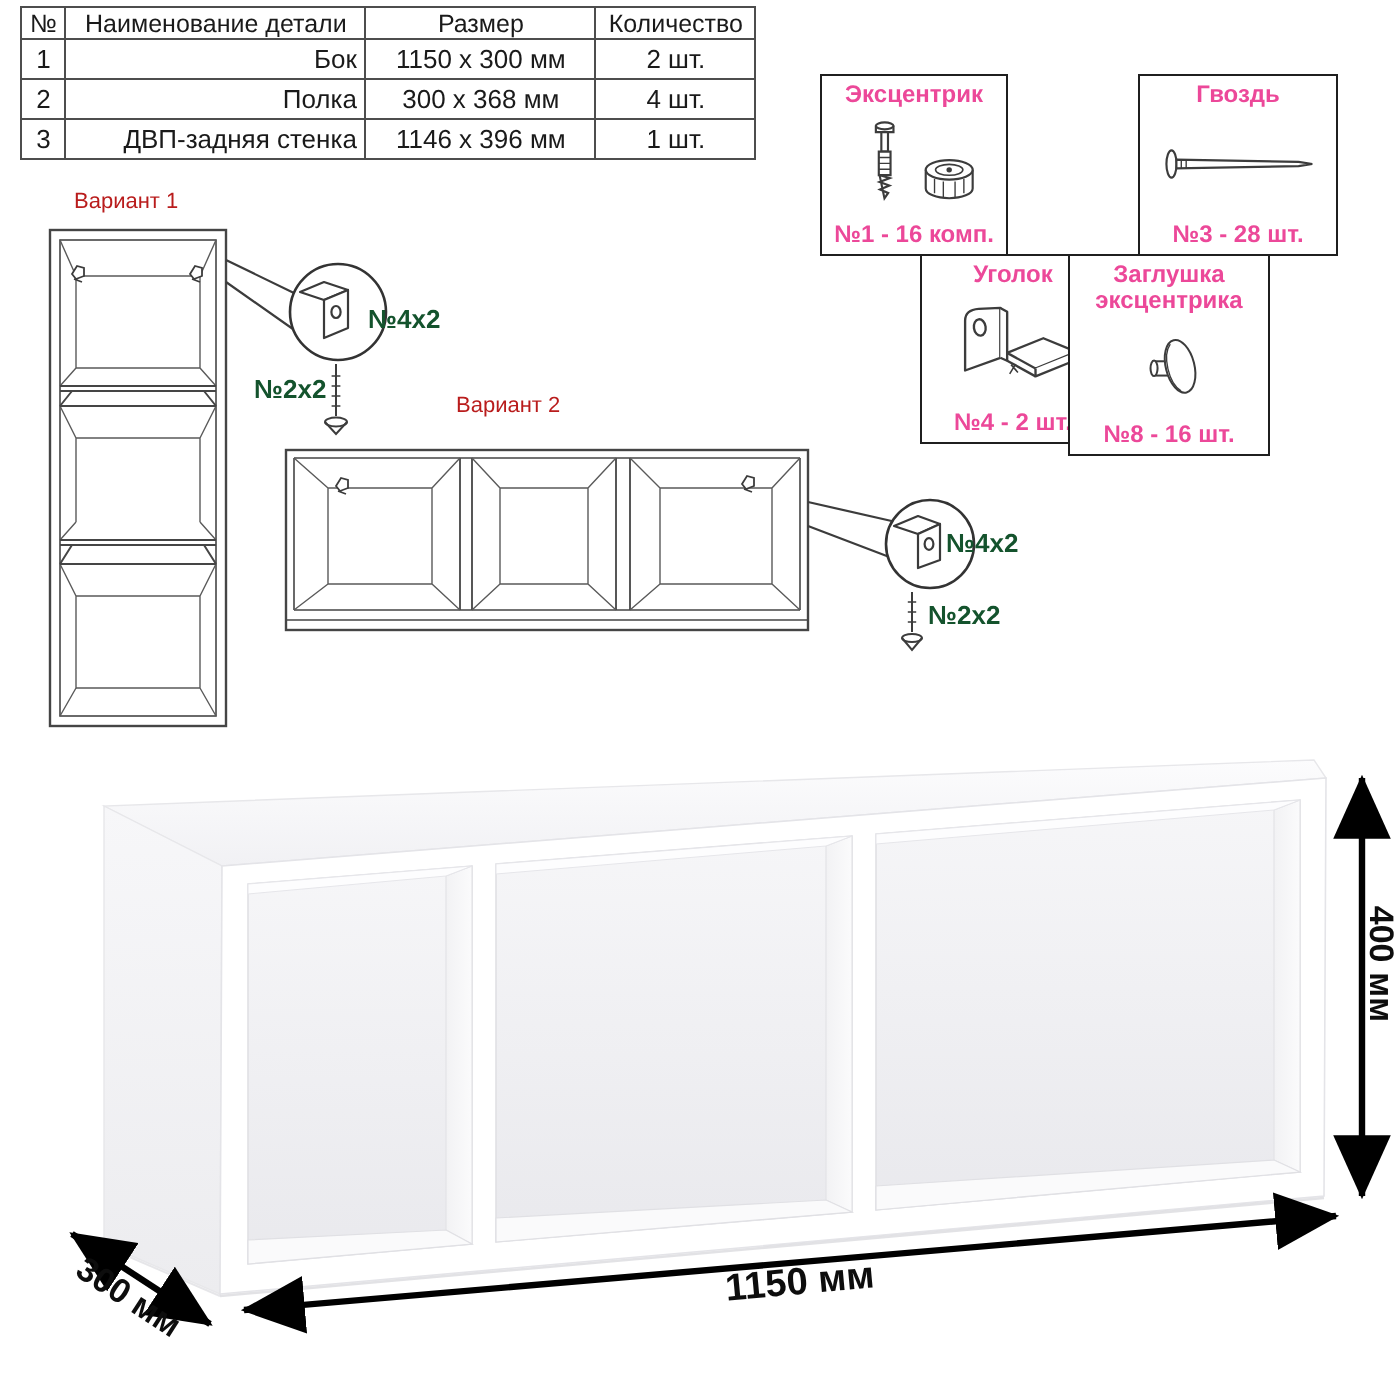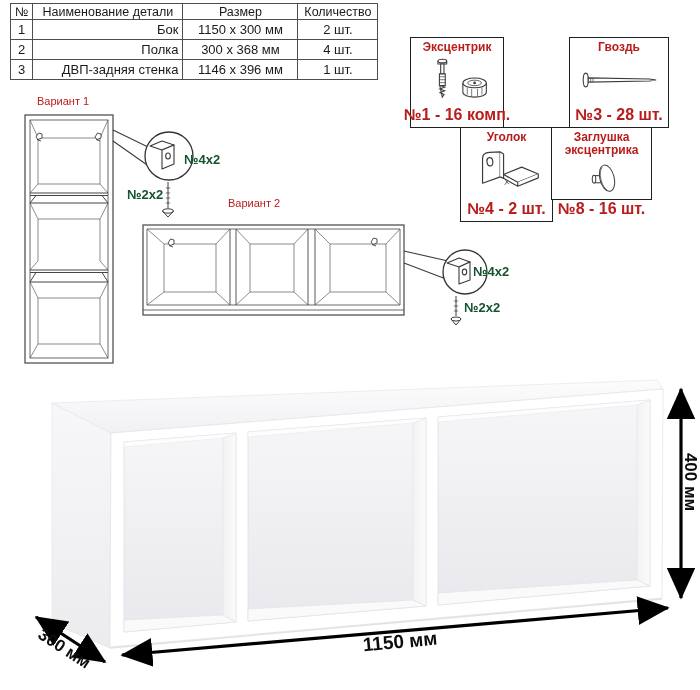--- a/index.html
+++ b/index.html
@@ -10,23 +10,23 @@
   .parts-table{position:absolute;left:10px;top:3px;border-collapse:collapse;table-layout:fixed;
     font-size:13px;color:#1a1a1a;}
   .parts-table td,.parts-table th{border:1px solid #4d4d4d;padding:0 4px;height:19px;
     text-align:center;font-weight:normal;white-space:nowrap;overflow:hidden;background:#fff;}
   .parts-table th{height:15px;font-size:12.5px;}
   .parts-table .name-col{text-align:right;}
 
   
   .hw-cell{position:absolute;background:#fff;border:1.5px solid #1f1f1f;box-sizing:border-box;
     display:flex;flex-direction:column;align-items:center;justify-content:space-between;
-    text-align:center;color:#b91c1c;}
+    text-align:center;color:#ec4899;}
   .hw-title{font-weight:bold;font-size:12px;line-height:1.12;padding-top:3px;}
-  .hw-count{font-weight:bold;font-size:16px;padding-bottom:3px;white-space:nowrap;}
+  .hw-count{font-weight:bold;font-size:12px;padding-bottom:3px;white-space:nowrap;}
   .hw-icon{flex:0 0 auto;}
 
   
   .v-label{position:absolute;font-weight:normal;font-size:11px;color:#b91c1c;white-space:nowrap;}
   .callout-label{position:absolute;font-weight:bold;font-size:13px;color:#14532d;white-space:nowrap;}
 
   .line-art{position:absolute;}
 
   
   .dim{position:absolute;font-weight:bold;color:#0d0d0d;text-align:center;white-space:nowrap;}
@@ -116,21 +116,21 @@
         <ellipse cx="27.5" cy="14.5" rx="3" ry="4.2" transform="rotate(-8 27.5 14.5)"></ellipse>
         <path d="M41.5,27.5 L60,20 L77,27 L56,35.5 Z"></path>
         <path d="M56,35.5 L56,39.5 L77,31 L77,27"></path>
         <path d="M41.5,31.5 L56,39.5" fill="none"></path>
         <path d="M43.5,33.5 l3.5,4 M45.8,33.2 l-3,5" stroke-width="0.8" fill="none"></path>
       </g>
     </svg>
     <div class="hw-count">№4 - 2 шт.</div>
   </div>
 
-  <div class="hw-cell" style="left:551px;top:127px;width:101px;height:73px">
+  <div class="hw-cell" style="left:534px;top:127px;width:101px;height:101px">
     <div class="hw-title">Заглушка эксцентрика</div>
     <svg class="hw-icon" width="88" height="42" viewBox="0 0 90 50">
       <g stroke="#3c3c3c" fill="#fff" stroke-width="1.2">
         <rect x="35" y="21" width="9" height="8.5"></rect>
         <ellipse cx="35.5" cy="25.2" rx="2.1" ry="4.6"></ellipse>
         <ellipse cx="51" cy="24" rx="8.5" ry="16" transform="rotate(-14 51 24)"></ellipse>
         <path d="M48.5,9.8 a8.5,16 0 0 0 -0.5,28.5" transform="rotate(-14 51 24)" fill="none" stroke-width="0.8"></path>
       </g>
     </svg>
     <div class="hw-count">№8 - 16 шт.</div>

